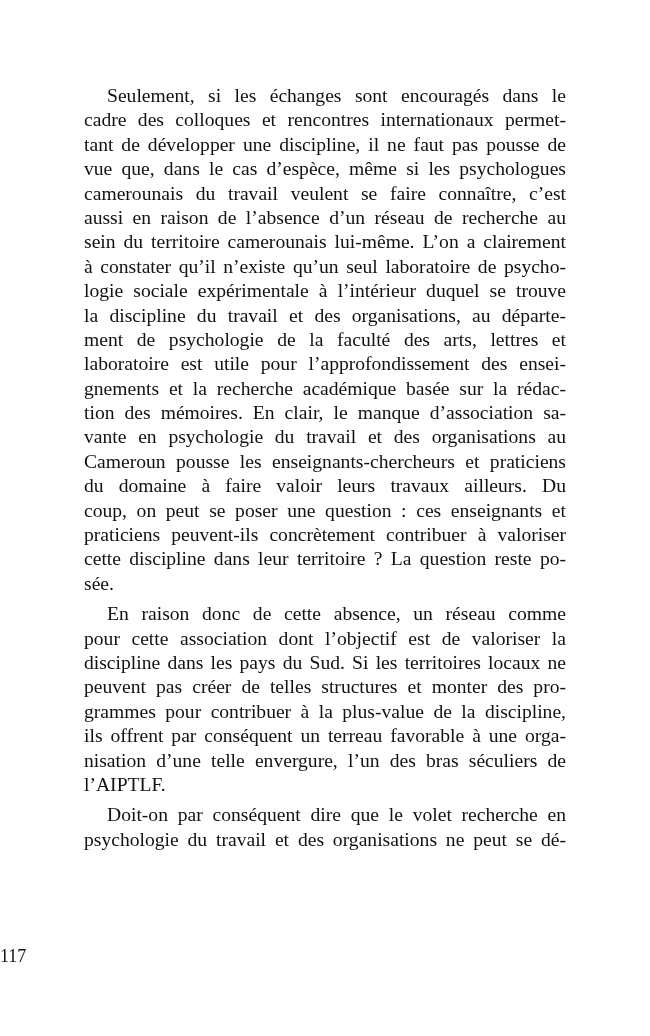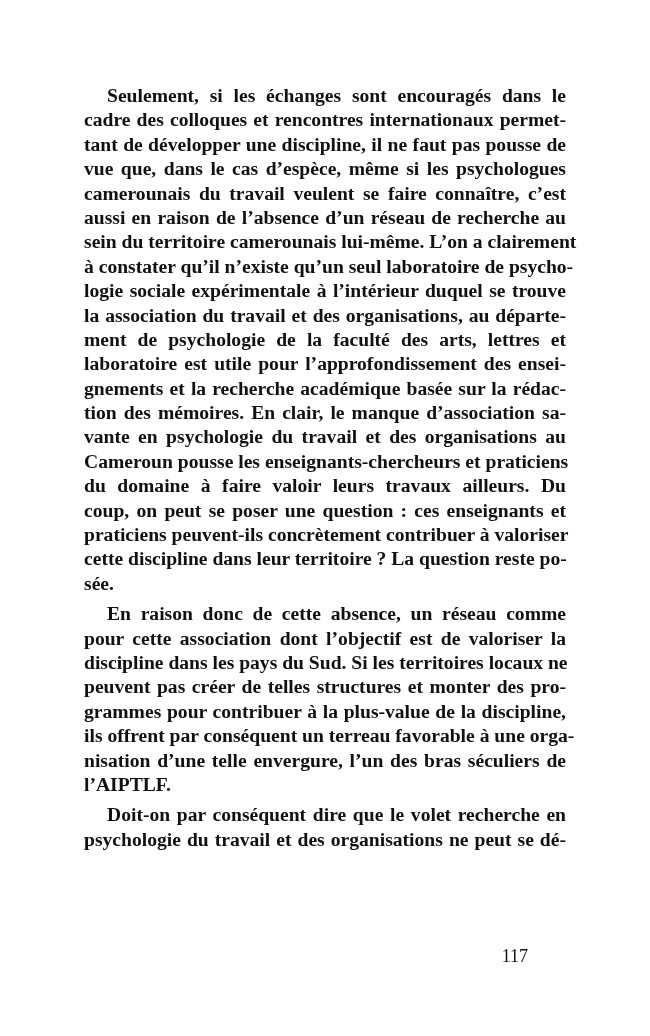--- a/index.html
+++ b/index.html
@@ -6,58 +6,58 @@
   body { width: 650px; height: 1036px; position: relative; overflow: hidden; }
   .page {
     position: absolute;
     left: 84px;
     top: 84px;
     width: 482px;
     font-family: "Liberation Serif", serif;
     font-size: 19.6px;
     color: #111111;
   }
-  .para { margin: 0 0 6px 0; font-weight: bold; }
+  .para { margin: 0 0 6px 0; }
   .line {
     display: block;
     height: 24.4px;
     line-height: 24.4px;
     text-align: justify;
     text-align-last: justify;
     white-space: nowrap;
     overflow: visible;
   }
   .line.first { padding-left: 23px; }
   .line.last { text-align-last: left; }
   .folio {
     position: absolute;
     top: 946px;
     left: 0;
     width: 528px;
-    text-align: right;
+    text-align: left;
     font-family: "Liberation Serif", serif;
     font-size: 18px;
     color: #111111;
   }
 </style>
 </head>
 <body>
 
 <div class="page">
   <div class="para">
     <span class="line first">Seulement, si les échanges sont encouragés dans le</span>
     <span class="line">cadre des colloques et rencontres internationaux permet-</span>
     <span class="line">tant de développer une discipline, il ne faut pas pousse de</span>
     <span class="line">vue que, dans le cas d’espèce, même si les psychologues</span>
     <span class="line">camerounais du travail veulent se faire connaître, c’est</span>
     <span class="line">aussi en raison de l’absence d’un réseau de recherche au</span>
     <span class="line">sein du territoire camerounais lui-même. L’on a clairement</span>
     <span class="line">à constater qu’il n’existe qu’un seul laboratoire de psycho-</span>
     <span class="line">logie sociale expérimentale à l’intérieur duquel se trouve</span>
-    <span class="line">la association du travail et des organisations, au départe-</span>
+    <span class="line">la discipline du travail et des organisations, au départe-</span>
     <span class="line">ment de psychologie de la faculté des arts, lettres et</span>
     <span class="line">laboratoire est utile pour l’approfondissement des ensei-</span>
     <span class="line">gnements et la recherche académique basée sur la rédac-</span>
     <span class="line">tion des mémoires. En clair, le manque d’association sa-</span>
     <span class="line">vante en psychologie du travail et des organisations au</span>
     <span class="line">Cameroun pousse les enseignants-chercheurs et praticiens</span>
     <span class="line">du domaine à faire valoir leurs travaux ailleurs. Du</span>
     <span class="line">coup, on peut se poser une question : ces enseignants et</span>
     <span class="line">praticiens peuvent-ils concrètement contribuer à valoriser</span>
     <span class="line">cette discipline dans leur territoire ? La question reste po-</span>

